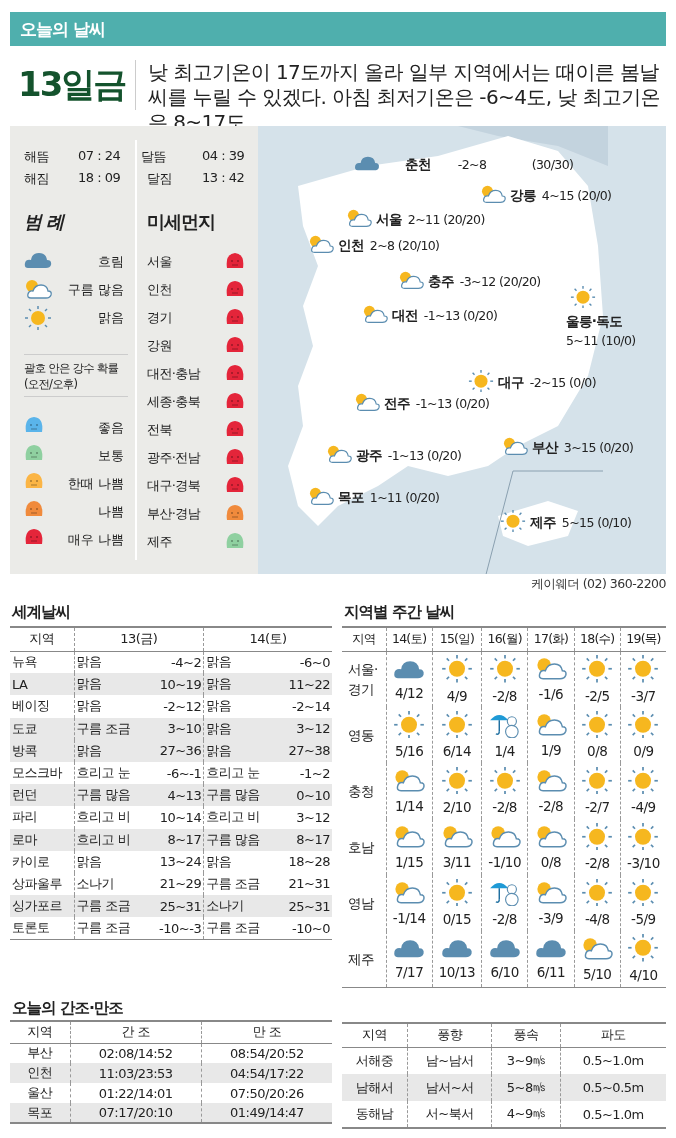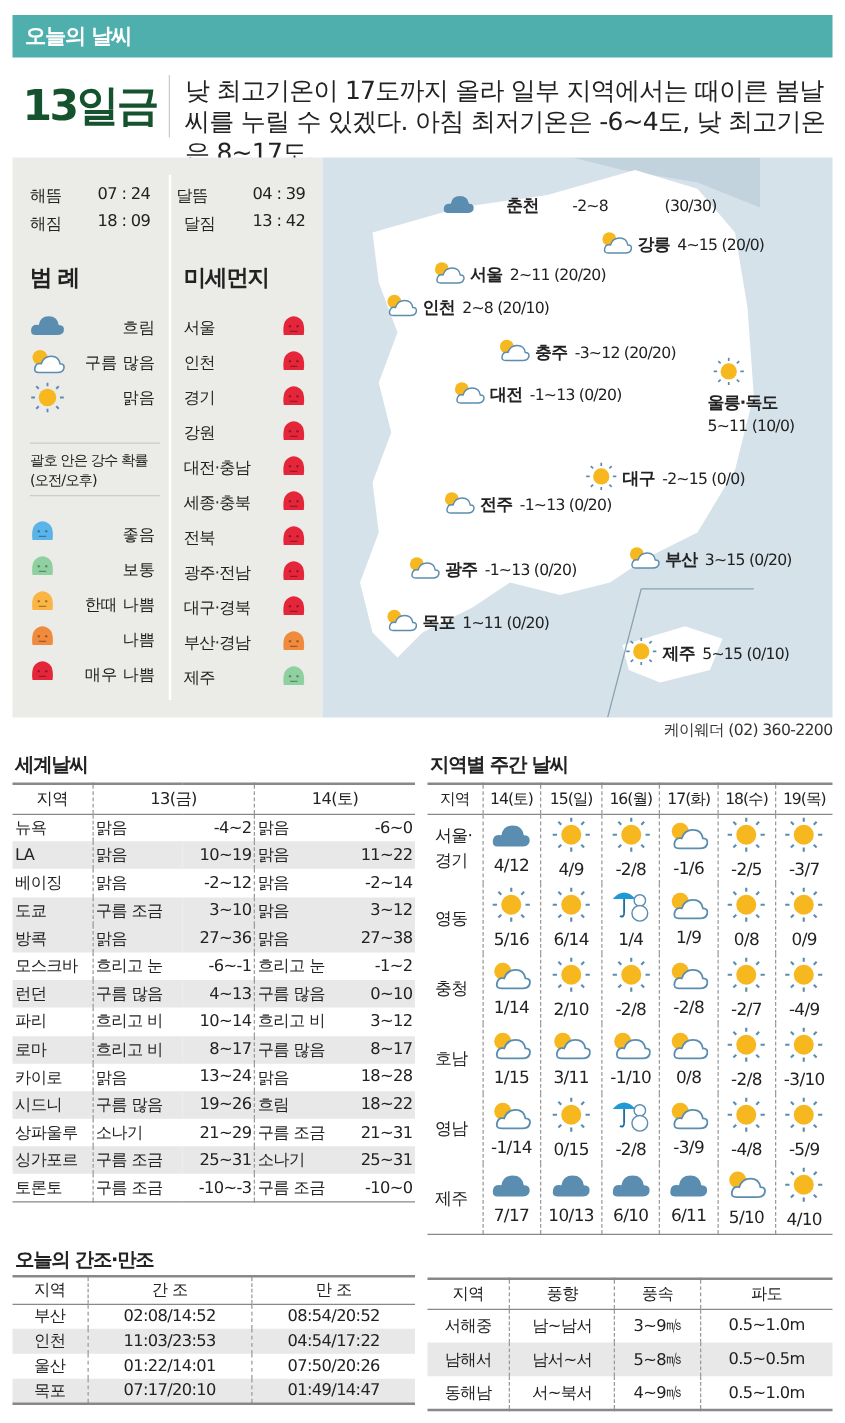--- a/index.html
+++ b/index.html
@@ -63,21 +63,21 @@
   <div class="vline"></div>
   <div class="row" style="left:14px;top:22px;">해뜸</div>
   <div class="row" style="left:68px;top:22px;">07 : 24</div>
   <div class="row" style="left:14px;top:44px;">해짐</div>
   <div class="row" style="left:68px;top:44px;">18 : 09</div>
   <div class="row" style="left:131px;top:22px;text-align:center;">달뜸</div>
   <div class="row" style="left:192px;top:22px;">04 : 39</div>
   <div class="row" style="left:137px;top:44px;">달짐</div>
   <div class="row" style="left:192px;top:44px;">13 : 42</div>
 
-  <div class="sec-title" style="left:14px;top:84px;">범 례</div>
+  <div class="sec-title" style="left:14px;top:84px;font-style:italic;">범 례</div>
   <div class="sec-title" style="left:137px;top:84px;">미세먼지</div>
 
   <div class="legend-item" style="top:124px;">
     <span class="ic"><svg width="28" height="20" viewBox="0 0 28 20">
           <path d="M4 18 Q0 18 1 13 Q2 9 7 10 Q8 3 15 3 Q22 3 23 10 Q28 10 27 15 Q26 18 22 18 Z" fill="#5b8db0"></path>
         </svg></span>
     <span class="lbl">흐림</span>
   </div>
   <div class="legend-item" style="top:152px;">
     <span class="ic"><svg width="28" height="22" viewBox="0 0 28 22">
@@ -425,27 +425,20 @@
         <td class="dl">구름 많음</td>
         <td class="r">8~17</td>
       </tr>
       <tr>
         <td>카이로</td>
         <td class="dl">맑음</td>
         <td class="r">13~24</td>
         <td class="dl">맑음</td>
         <td class="r">18~28</td>
       </tr>
-      <tr class="alt">
-        <td>시드니</td>
-        <td class="dl">구름 많음</td>
-        <td class="r">19~26</td>
-        <td class="dl">흐림</td>
-        <td class="r">18~22</td>
-      </tr>
       <tr>
         <td>상파울루</td>
         <td class="dl">소나기</td>
         <td class="r">21~29</td>
         <td class="dl">구름 조금</td>
         <td class="r">21~31</td>
       </tr>
       <tr class="alt">
         <td>싱가포르</td>
         <td class="dl">구름 조금</td>

